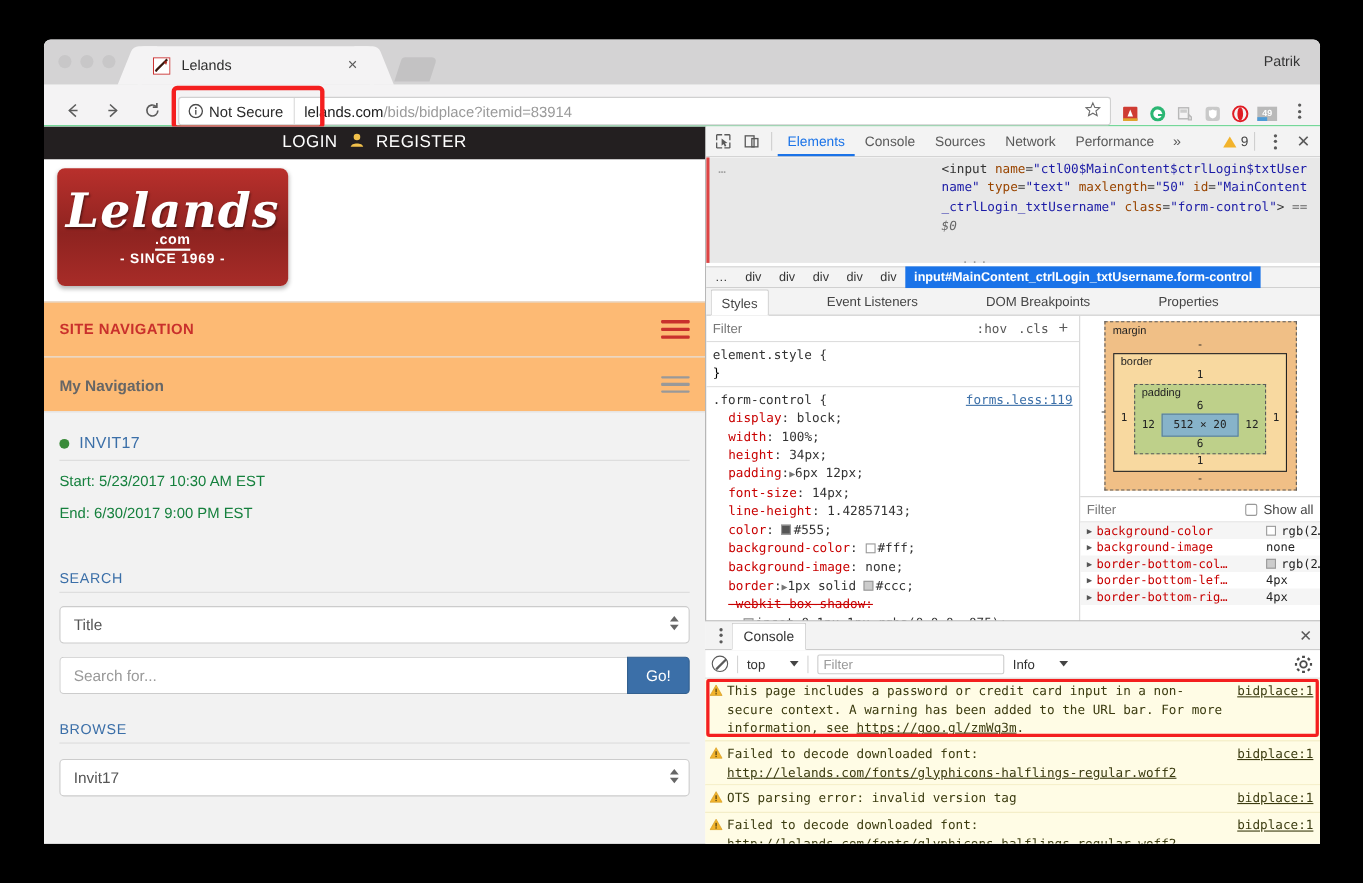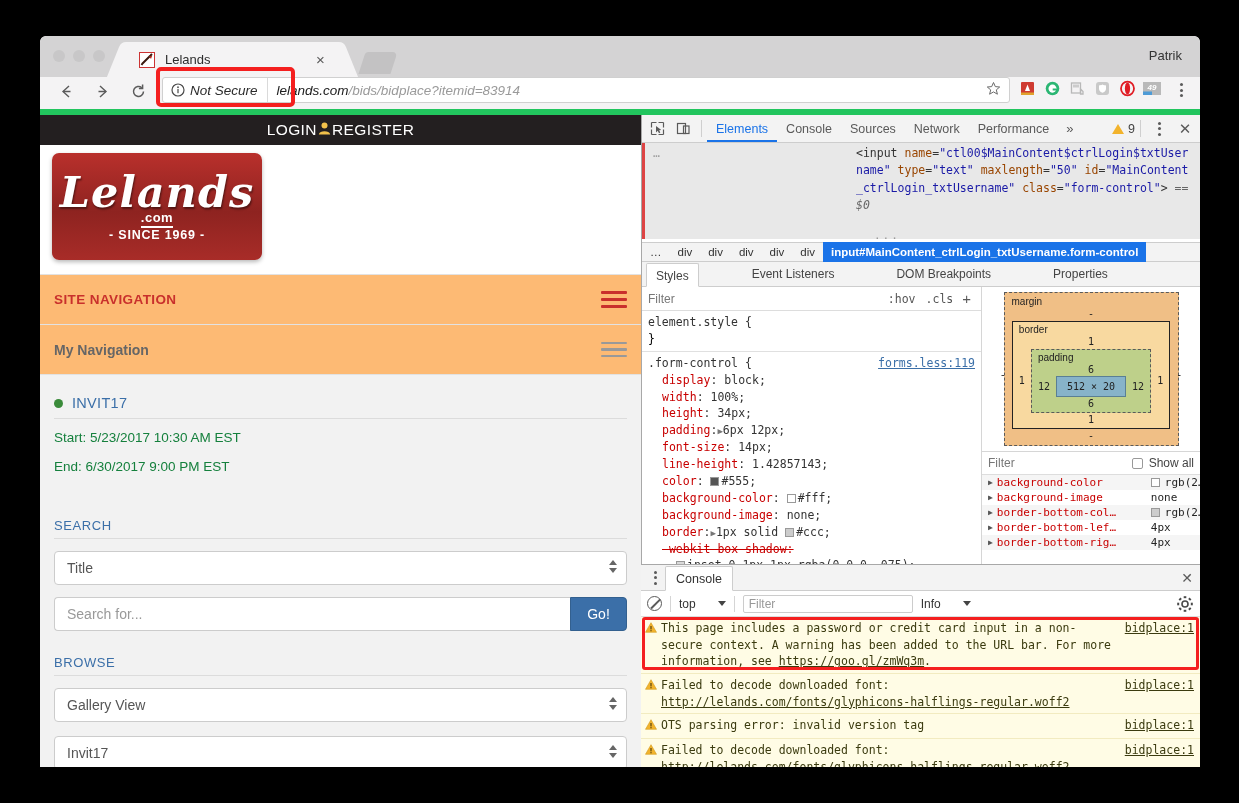--- a/index.html
+++ b/index.html
@@ -57,22 +57,22 @@
     background: #c3c2c3; border-radius: 3px 5px 0 0; transform: skewX(-18deg);
   }
   .profile-name {
     position: absolute; right: 18px; top: 12px;
     font-size: 13px; color: #343434;
   }
 
   
   .toolbar {
     position: relative; height: 38px; background: #f4f3f4;
-    border-bottom: 6px solid #22c55e;
-    display: flex; align-items: flex-start; font-style: italic;
+    border-bottom: 1px solid #22c55e;
+    display: flex; align-items: flex-end;
   }
   .navbtn {
     width: 28px; height: 28px; margin-left: 8px;
     display: flex; align-items: center; justify-content: center;
     color: #5b5b5b; cursor: pointer;
   }
   .navbtn:first-child { margin-left: 12px; }
   .omnibox {
     position: relative;
     flex: 1; height: 26px; margin: 0 6px 0 10px;
@@ -109,21 +109,21 @@
   }
   .kebab i { width: 3px; height: 3px; border-radius:50%; background:#5b5b5b; display:block; }
 
   
   .viewport { position: relative; height: 652px; display: flex; }
 
   
   .page { width: 601px; height: 652px; background:#f2f2f2; position: relative; overflow: hidden; }
   .site-topbar {
     height: 30px; background: #231f20; display:flex; align-items:center; justify-content:center;
-    color:#fff; font-size: 15.5px; letter-spacing: .4px;
+    gap: 10px; color:#fff; font-size: 15.5px; letter-spacing: .4px;
   }
   .logo-band { background:#fff; padding: 8px 0 14px 12px; }
   .logo {
     width: 210px; height: 107px;
     background: linear-gradient(#b9302c, #8e2320 55%, #a82c28);
     border-radius: 7px;
     box-shadow: 0 2px 4px rgba(0,0,0,.28);
     display: flex; flex-direction: column; align-items:center; justify-content:center;
     position: relative;
   }
@@ -528,27 +528,20 @@
               </span>
         </div>
         <div class="searchgrp">
           <input type="text" placeholder="Search for..." style="">
           <div class="gobtn">Go!</div>
         </div>
       </div>
 
       <div class="sect">
         <div class="sect-h">BROWSE</div>
-        <div class="select">
-          <span>Gallery View</span>
-          <span class="spin">
-                <i class="up"></i>
-                <i class="dn"></i>
-              </span>
-        </div>
         <div class="select" style="margin-top:14px;">
           <span>Invit17</span>
           <span class="spin">
                 <i class="up"></i>
                 <i class="dn"></i>
               </span>
         </div>
       </div>
     </div>
 

